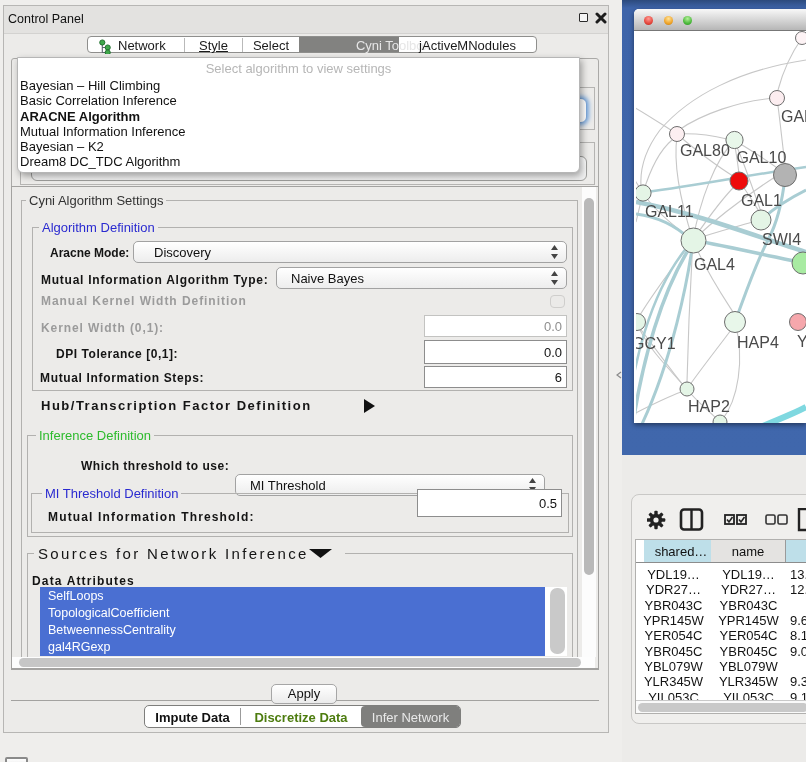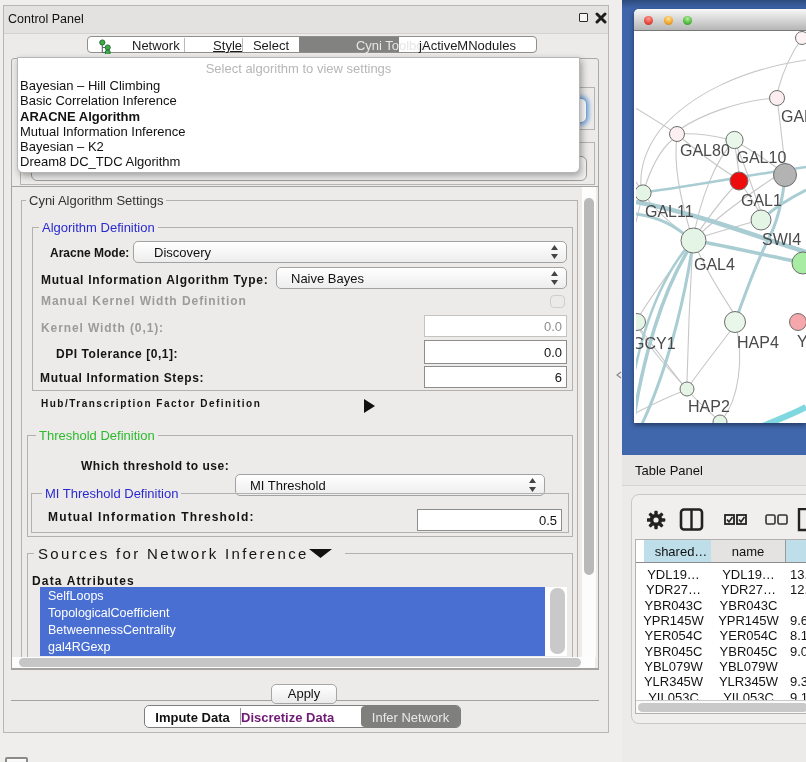--- a/index.html
+++ b/index.html
@@ -33,24 +33,24 @@
 </svg>
 
 <div class="abs" style="left:87px;top:36px;width:450px;height:17px;background:#fff;border:1px solid #8f8f8d;border-radius:4px;box-sizing:border-box;">
   <div class="abs" style="left:0;top:0;width:96px;height:100%;font-size:13px;color:#1a1a1a;">
     <svg class="abs" style="left:11px;top:1px;" width="14" height="16" viewBox="0 0 14 16">
       <path d="M3.3 6 L3.3 14.5 M3.3 9.5 L8.7 9.5 M3.3 14.5 L8.7 14.5" stroke="#5c6470" stroke-width="1.1" fill="none"></path>
       <circle cx="3.3" cy="4.5" r="2.6" fill="#3fa84b" stroke="#1d6b2a" stroke-width="0.9"></circle>
       <circle cx="8.7" cy="9.5" r="2.6" fill="#3fa84b" stroke="#1d6b2a" stroke-width="0.9"></circle>
       <circle cx="8.7" cy="14.5" r="2.6" fill="#3fa84b" stroke="#1d6b2a" stroke-width="0.9"></circle>
     </svg>
-    <span class="abs" style="left:44px;top:1px;">Network</span>
+    <span class="abs" style="left:30px;top:1px;">Network</span>
   </div>
   <div class="abs" style="left:96px;top:1px;width:1px;height:14px;background:#b9b9b9;"></div>
-  <div class="abs" style="left:97px;top:1px;width:57px;text-align:right;font-size:13px;color:#1a1a1a;text-decoration:underline;">Style</div>
+  <div class="abs" style="left:97px;top:1px;width:57px;text-align:center;font-size:13px;color:#1a1a1a;text-decoration:underline;">Style</div>
   <div class="abs" style="left:154px;top:1px;width:1px;height:14px;background:#b9b9b9;"></div>
   <div class="abs" style="left:155px;top:1px;width:56px;text-align:center;font-size:13px;color:#1a1a1a;">Select</div>
   <div class="abs" style="left:211px;top:0;width:100px;height:15px;background:#828280;color:#e6e6e6;font-size:13px;text-align:center;">
     <span class="abs" style="left:0;width:100%;top:1px;margin-left:44px;">Cyni Toolbox</span>
   </div>
   <div class="abs" style="left:311px;top:1px;width:137px;text-align:center;font-size:13px;color:#1a1a1a;">jActiveMNodules</div>
 </div>
 
 <div class="abs" style="left:11px;top:58px;width:588px;height:643px;border:1px solid #aaa9a7;border-radius:3px;background:#ecebe9;box-sizing:border-box;"></div>
 
@@ -93,41 +93,41 @@
   </div>
 <div class="lbl" style="left:40px;top:347px;letter-spacing:0.55px;margin-left:16px;">DPI Tolerance [0,1]:</div>
 <div class="field" style="left:424px;top:340px;width:143px;height:24px;">
     <span style="right:4px;">0.0</span>
   </div>
 <div class="lbl" style="left:40px;top:371px;letter-spacing:0.65px;">Mutual Information Steps:</div>
 <div class="field" style="left:424px;top:366px;width:143px;height:22px;">
     <span style="right:4px;">6</span>
   </div>
 
-<div class="lbl" style="left:41px;top:398px;font-size:10px;letter-spacing:1.5px;">Hub/Transcription Factor Definition</div>
+<div class="lbl" style="left:41px;top:398px;font-size:13px;letter-spacing:1.5px;">Hub/Transcription Factor Definition</div>
 <svg class="abs" style="left:361px;top:399px;" width="16" height="14" viewBox="0 0 16 14">
     <path d="M3 0 L14 7 L3 14 Z" fill="#111"></path>
   </svg>
 
 <div class="gbox" style="left:27px;top:435px;width:546px;height:102px;">
-  <div class="gtitle" style="left:8px;color:#2dbb2d;">Threshold Definition</div>
+  <div class="gtitle" style="left:8px;color:#2dbb2d;">Inference Definition</div>
 </div>
 <div class="lbl" style="left:81px;top:459px;letter-spacing:0.5px;">Which threshold to use:</div>
 <div class="combo" style="left:235px;top:474px;width:310px;height:22px;">
   <span class="ctext" style="left:14px;">MI Threshold</span>
   <svg class="spin" width="7" height="14" viewBox="0 0 7 14">
       <path d="M3.5 0 L7 5 L0 5 Z M3.5 14 L7 9 L0 9 Z" fill="#444"></path>
     </svg>
 </div>
 
 <div class="gbox" style="left:31px;top:493px;width:538px;height:40px;">
   <div class="gtitle" style="left:10px;color:#2a2ad0;">MI Threshold Definition</div>
 </div>
 <div class="lbl" style="left:48px;top:510px;letter-spacing:1.15px;">Mutual Information Threshold:</div>
-<div class="field" style="left:417px;top:509px;width:145px;height:22px;">
+<div class="field" style="left:417px;top:489px;width:145px;height:28px;">
     <span style="right:4px;">0.5</span>
   </div>
 
 <div class="gbox" style="left:27px;top:553px;width:546px;height:114px;border-bottom:none;">
   <div class="gtitle" style="left:6px;top:-9px;color:#141414;font-size:15px;letter-spacing:2.35px;padding:0 4px;">Sources for Network Inference&nbsp;&nbsp;&nbsp;&nbsp;&nbsp;</div>
 </div>
 <svg class="abs" style="left:309px;top:549px;" width="23" height="9" viewBox="0 0 23 9">
     <path d="M0 0 L23 0 L11.5 9 Z" fill="#111"></path>
   </svg>
 <div class="lbl" style="left:32px;top:574px;letter-spacing:1.15px;">Data Attributes</div>
@@ -146,21 +146,21 @@
 <div class="abs" style="left:582px;top:187px;width:14px;height:470px;background:#fcfcfc;"></div>
 <div class="abs" style="left:584px;top:198px;width:10px;height:377px;background:#b9b9b9;border-radius:5px;"></div>
 
 <div class="abs" style="left:11px;top:669px;width:588px;height:32px;background:#ecebe9;border-top:1px solid #a3a2a0;border-bottom:1px solid #a3a2a0;box-sizing:border-box;">
   <div class="abs" style="left:260px;top:14px;width:66px;height:20px;background:linear-gradient(#ffffff,#ebebeb);border:1px solid #a6a6a6;border-radius:5px;text-align:center;font-size:13px;color:#111;box-sizing:border-box;"><span style="position:relative;top:1px;">Apply</span></div>
 </div>
 
 <div class="abs" style="left:144px;top:705px;width:317px;height:23px;background:#fff;border:1px solid #7e7e7c;border-radius:5px;box-sizing:border-box;font-size:13px;font-weight:bold;">
   <div class="abs" style="left:0;top:4px;width:95px;text-align:center;color:#111;">Impute Data</div>
   <div class="abs" style="left:95px;top:2px;width:1px;height:17px;background:#9b9b9b;"></div>
-  <div class="abs" style="left:96px;top:4px;width:120px;text-align:left;color:#701a75;">Discretize Data</div>
+  <div class="abs" style="left:96px;top:4px;width:120px;text-align:center;color:#4d7c0f;">Discretize Data</div>
   <div class="abs" style="left:216px;top:0;width:99px;height:21px;background:#7f7f7d;border-radius:4px;color:#e9e9e9;text-align:center;font-weight:normal;">
     <span class="abs" style="left:0;width:100%;top:4px;">Infer Network</span>
   </div>
 </div>
 
 <div class="abs" style="left:17px;top:57px;width:563px;height:116px;background:#fff;border:1px solid #b6b6b6;border-radius:0 0 6px 6px;box-shadow:2px 3px 7px rgba(0,0,0,0.35);box-sizing:border-box;z-index:30;">
   <div style="text-align:center;font-size:13px;color:#b6b6b6;margin-top:3px;">Select algorithm to view settings</div>
   <div style="font-size:13px;color:#111;margin:2px 0 0 2px;line-height:15.3px;">
     Bayesian – Hill Climbing<br>
     Basic Correlation Inference<br>
@@ -259,23 +259,20 @@
         <text x="632" y="349">GCY1</text>
         <text x="737" y="347.5">HAP4</text>
         <text x="797" y="347">Y</text>
         <text x="688" y="412">HAP2</text>
       </g>
     </svg>
   </div>
 </div>
 
 <div class="abs" style="left:622px;top:455px;width:184px;height:307px;background:#ecebe9;">
-  <div class="abs" style="left:0;top:0;width:100%;height:31px;background:#e7e6e4;border-bottom:1px solid #d5d4d2;box-sizing:border-box;">
-    <div class="abs" style="left:13px;top:8px;font-size:13px;color:#111;">Table Panel</div>
-  </div>
 
   <div class="abs" style="left:9px;top:39px;width:180px;height:230px;background:#f0efed;border:1px solid #c9c8c6;border-radius:8px 0 0 8px;box-sizing:border-box;">
 
     <svg class="abs" style="left:15px;top:13px;" width="164" height="24" viewBox="0 0 164 24">
       <g fill="#222">
 
         <g transform="translate(9,12)">
           <circle r="6.2" fill="#222"></circle>
           <circle r="2.6" fill="#f0efed"></circle>
           <g fill="#222">

